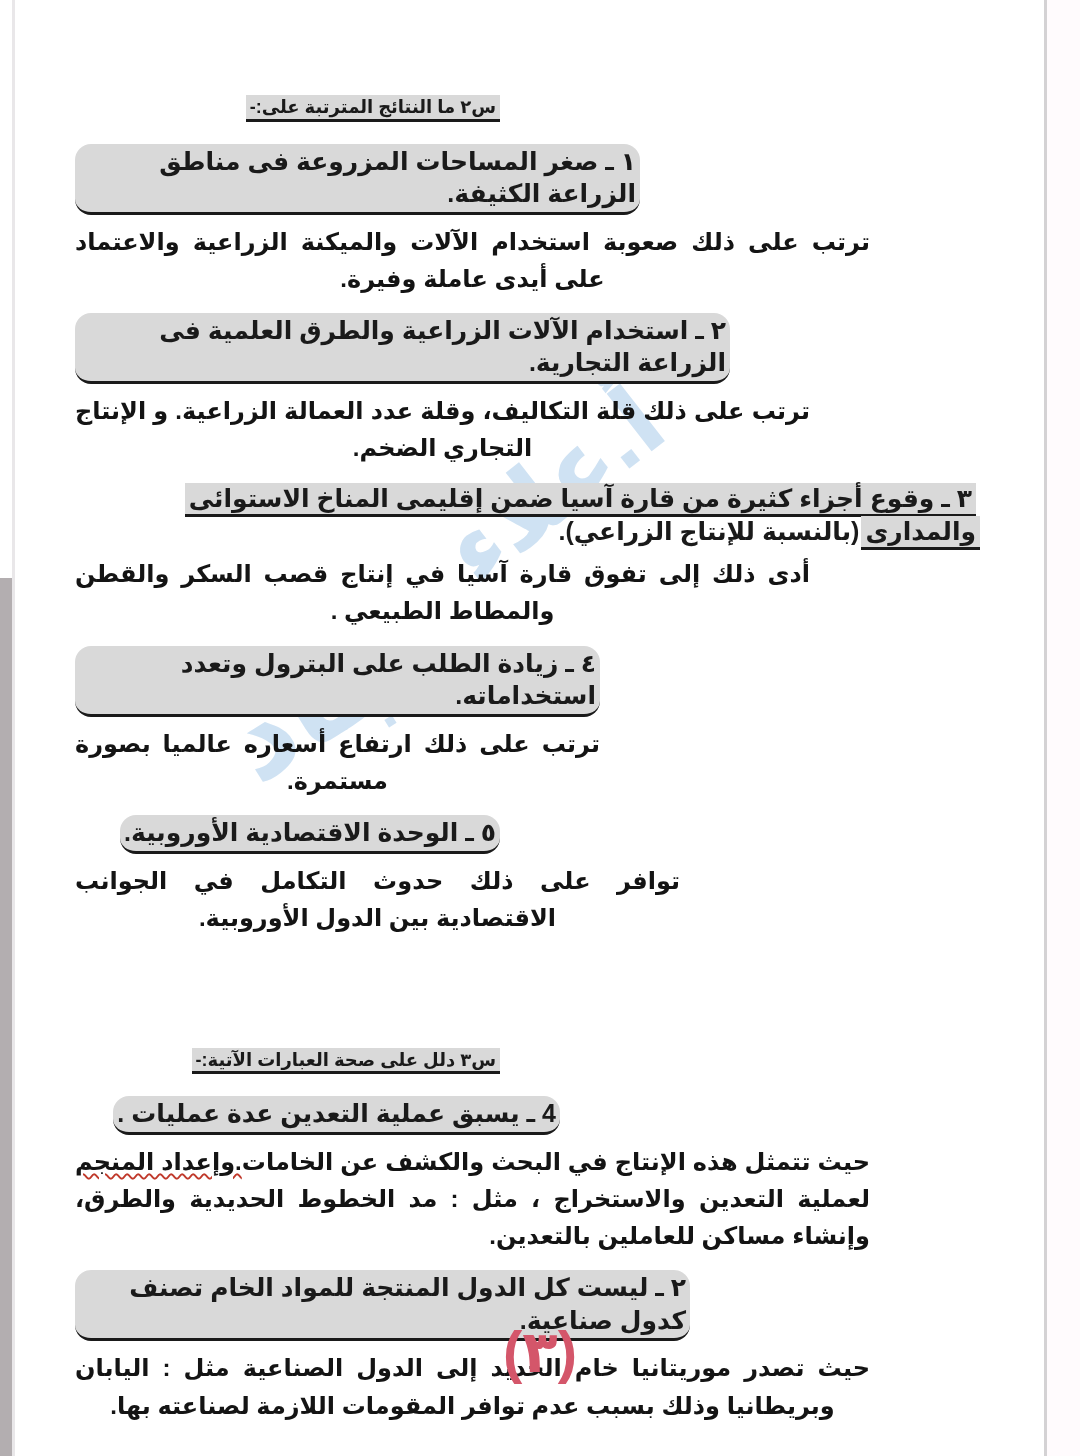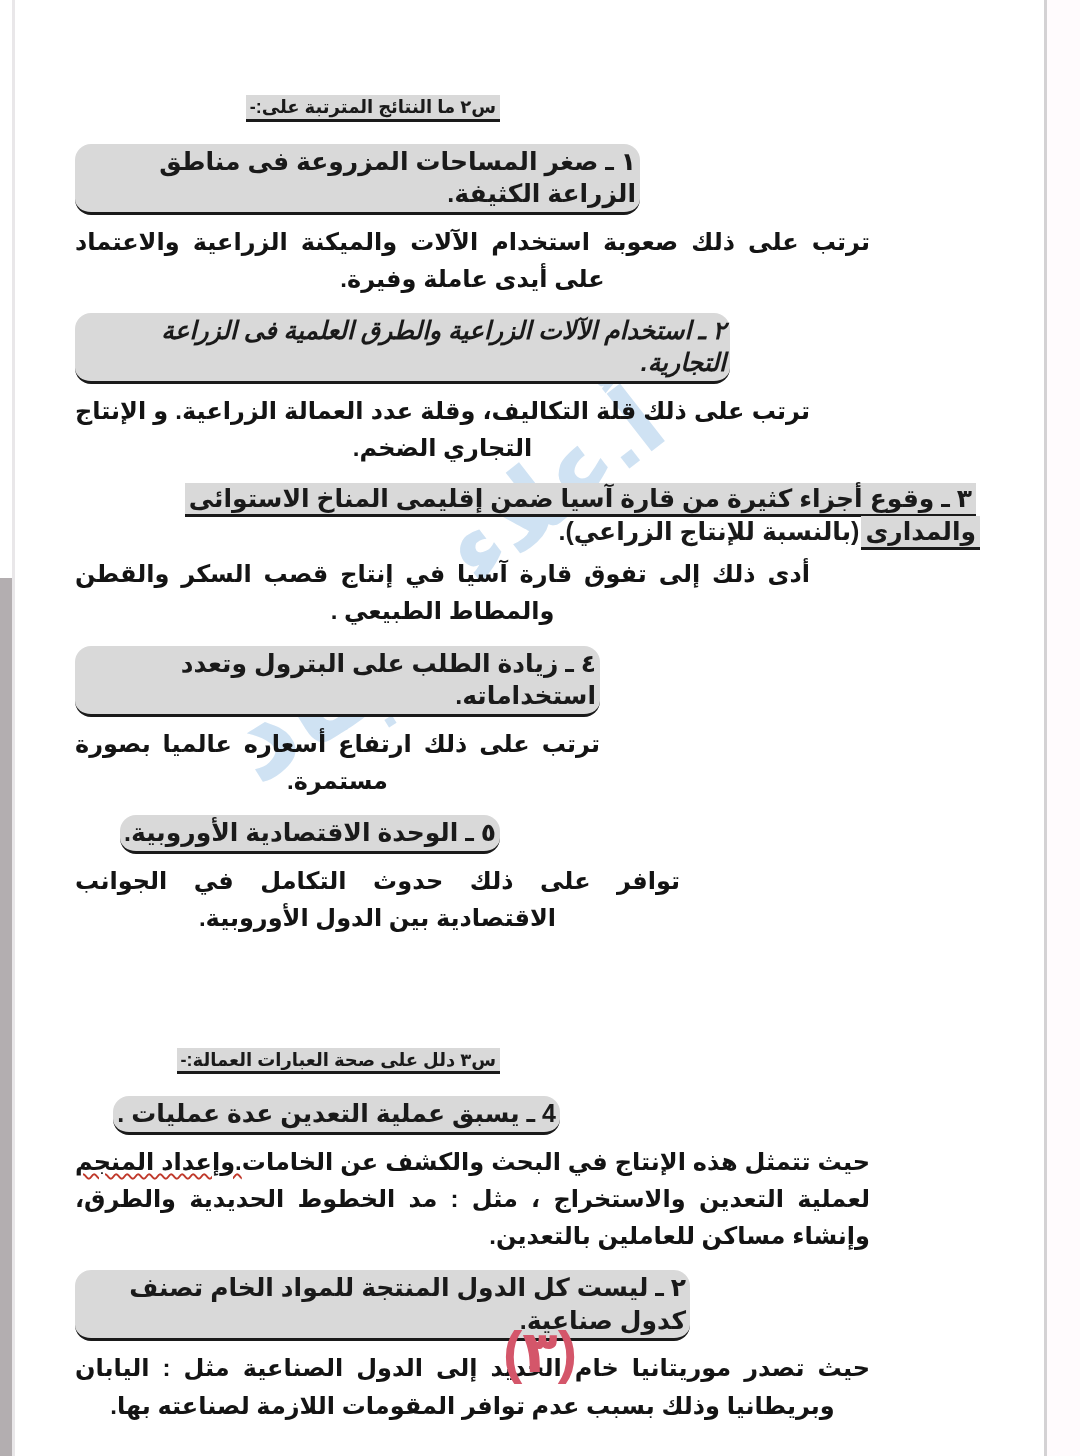--- a/index.html
+++ b/index.html
@@ -147,21 +147,21 @@
     -webkit-box-decoration-break: clone;
   }
   .item-head.wrap2 .seg-b {
     background: transparent;
     border-bottom: none;
     padding: 1px 2px;
   }
 
   
   .ind-0   { margin-right: 0; align-items: center; }
-  .ind-250 { margin-right: 250px; font-style: italic; }
+  .ind-250 { margin-right: 250px; }
   .ind-290 { margin-right: 290px; }
   .ind-340 { margin-right: 340px; }
   .ind-380 { margin-right: 380px; }
   .ind-420 { margin-right: 420px; }
   .ind-480 { margin-right: 480px; align-items: center; }
 
   .answer {
     font-family: "Liberation Sans", "DejaVu Sans", sans-serif;
     font-weight: 700;
     font-size: 24px;
@@ -263,21 +263,21 @@
       <p class="answer indent-big center-last">توافر على ذلك حدوث التكامل في الجوانب الاقتصادية بين الدول الأوروبية.</p>
     </div>
 
   </div>
 
   <div class="gap-lg"></div>
 
   <div class="q-block">
 
     <div class="q-title-row">
-      <div class="q-title">س٣ دلل على صحة العبارات العمالة:-</div>
+      <div class="q-title">س٣ دلل على صحة العبارات الآتية:-</div>
     </div>
 
     <div class="item">
       <div class="item-head-row ind-420">
         <div class="item-head">4 ـ يسبق عملية التعدين عدة عمليات .</div>
       </div>
       <p class="answer indent-block right-last"><span>حيث تتمثل هذه الإنتاج في البحث والكشف عن الخامات</span><span class="spell">.وإعداد المنجم</span><span> لعملية التعدين والاستخراج ، مثل : مد الخطوط الحديدية والطرق، وإنشاء مساكن للعاملين بالتعدين.</span></p>
     </div>
 
     <div class="item">

